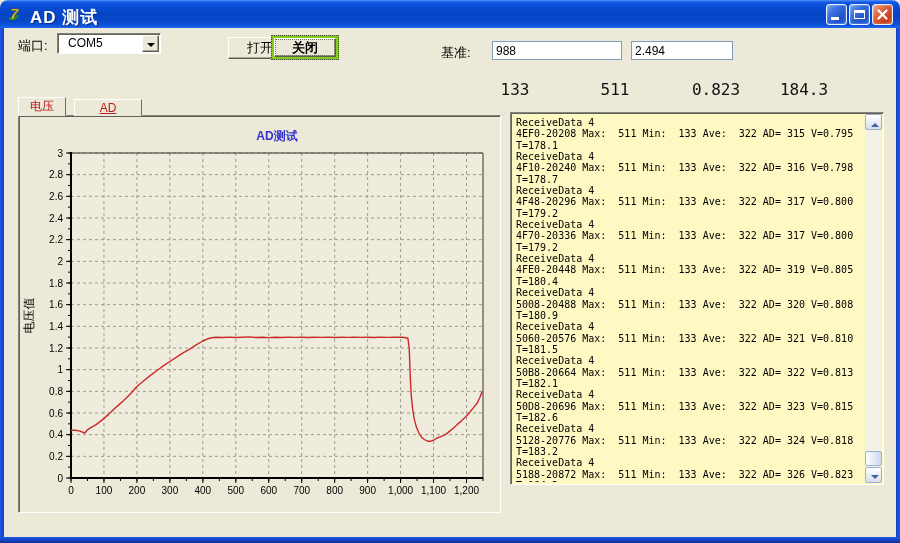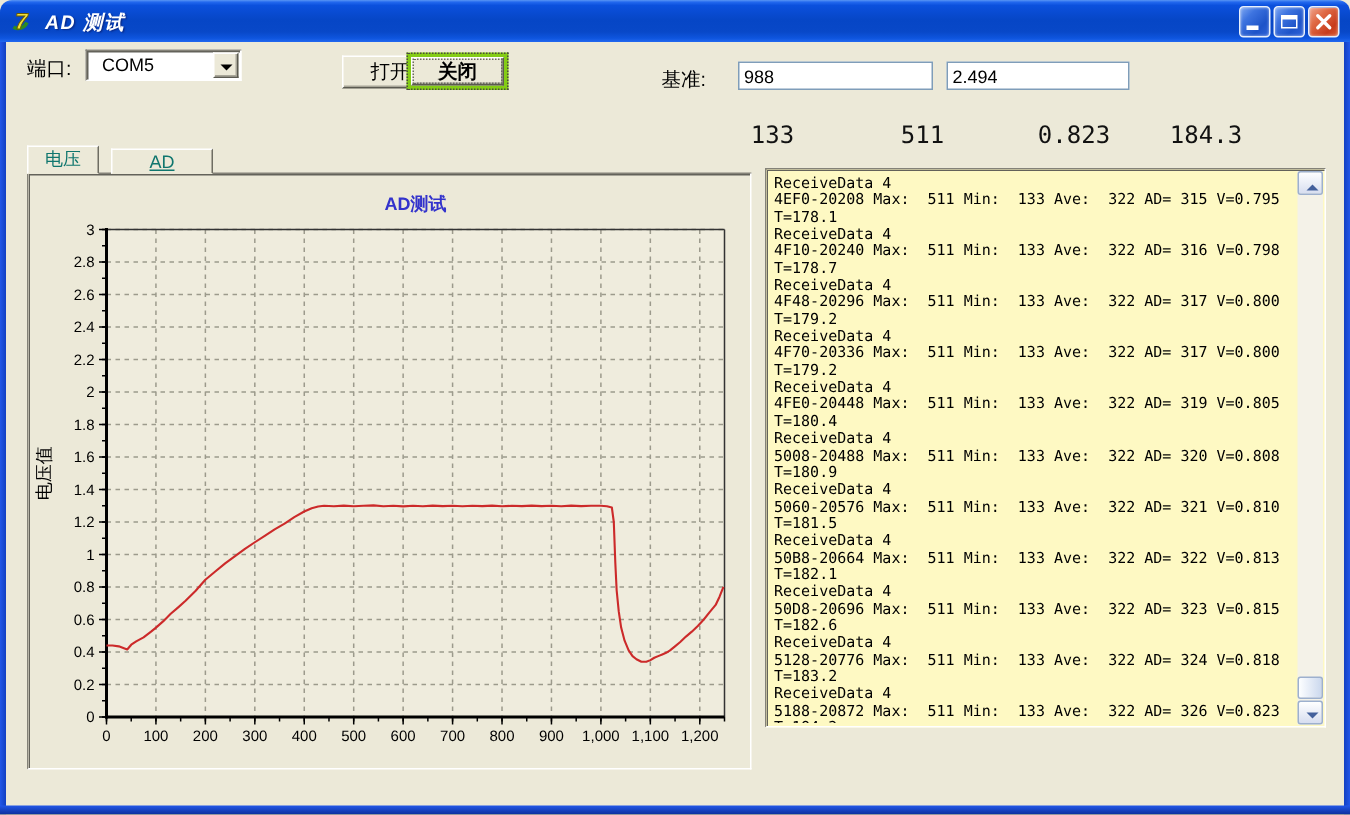--- a/index.html
+++ b/index.html
@@ -12,22 +12,22 @@
   .titlebar{
     position:absolute;left:0;top:0;width:900px;height:28px;
     border-radius:8px 8px 0 0;
     background:linear-gradient(180deg,#5A96F4 0%,#2268EE 5%,#0B50DD 13%,#0646C6 48%,#0848C8 76%,#0E55DE 91%,#2268F0 100%);
   }
   .b-left,.b-right{position:absolute;top:28px;bottom:0;width:4px;background:linear-gradient(90deg,#2257E8,#1240C2);}
   .b-left{left:0;} .b-right{right:0;background:linear-gradient(90deg,#1240C2,#2257E8);}
   .b-bottom{position:absolute;left:0;right:0;bottom:0;height:6px;background:linear-gradient(180deg,#2257E8,#0B2F9C);}
   .app-icon{position:absolute;left:7px;top:5px;width:18px;height:18px;}
   .win-title{
-    position:absolute;left:30px;top:6px;color:#fff;font-size:13px;font-weight:bold;
-    text-shadow:1px 1px 1px #0A2C8C;letter-spacing:1px;white-space:pre;font-style:italic;
+    position:absolute;left:30px;top:6px;color:#fff;font-size:17px;font-weight:bold;
+    text-shadow:1px 1px 1px #0A2C8C;letter-spacing:1px;white-space:pre;
   }
   .tb-btn{
     position:absolute;top:4px;width:21px;height:21px;border-radius:3px;
     border:1px solid #E8F0FC;
     background:linear-gradient(135deg,#7EA8F2 0%,#3E74E0 30%,#1D53C8 70%,#2E62D8 100%);
     box-shadow:inset 0 0 2px rgba(255,255,255,.6);
   }
   .tb-btn.close{background:linear-gradient(135deg,#F0A58E 0%,#E06A45 35%,#C73C1C 75%,#D85B33 100%);}
   .tb-min{right:53px;} .tb-max{right:30px;} .tb-close{right:7px;}
   .glyph-min{position:absolute;left:4px;bottom:4px;width:8px;height:3px;background:#fff;}
@@ -55,21 +55,21 @@
   }
   .default-ring .push-btn{position:relative;width:100%;height:100%;}
   .focus-rect{position:absolute;left:3px;top:3px;right:3px;bottom:3px;border:1px dotted #6A6A60;}
   .textbox{
     position:absolute;height:19px;background:#fff;border:1px solid #7F9DB9;
     font-family:"Liberation Sans",sans-serif;font-size:12px;padding:1px 3px;color:#000;
   }
   .stat{position:absolute;top:80px;transform:translateX(-50%);font-family:"DejaVu Sans Mono",monospace;font-size:16px;color:#111;}
   
   .tab{
-    position:absolute;background:#ECE9D8;font-size:12px;color:#0f766e;
+    position:absolute;background:#ECE9D8;font-size:12px;color:#b91c1c;
     display:flex;align-items:center;justify-content:center;
     border:1px solid;border-color:#FFFFFF #6E6D62 #ECE9D8 #FFFFFF;
   }
   .tab.active{left:18px;top:97px;width:48px;height:19px;z-index:3;}
   .tab.inactive{left:74px;top:99px;width:68px;height:17px;z-index:2;text-decoration:underline;}
   
   .chart-panel{position:absolute;left:18px;top:115px;width:483px;height:398px;background:#ECE9D8;}
   .chart-panel svg{display:block;}
   
   .logbox{position:absolute;left:510px;top:112px;width:374px;height:373px;background:#fef9c3;}
@@ -135,21 +135,21 @@
 
   <div class="push-btn raised" style="left:192px;top:37px;width:64px;height:22px;margin-left:36px;">打开</div>
 
   <div class="default-ring" style="left:271px;top:35px;width:68px;height:25px;">
     <div class="push-btn raised">关闭</div>
     <div class="focus-rect"></div>
   </div>
 
   <div class="label" style="left:441px;top:44px;">基准:</div>
   <input class="textbox" style="left: 472px; top: 41px; width: 130px; margin-left: 20px;" value="988">
-  <input class="textbox" style="left: 631px; top: 41px; width: 122px;" value="2.494">
+  <input class="textbox" style="left: 631px; top: 41px; width: 102px;" value="2.494">
 
   <div class="stat" style="left:515px;">133</div>
   <div class="stat" style="left:615px;">511</div>
   <div class="stat" style="left:716px;">0.823</div>
   <div class="stat" style="left:804px;">184.3</div>
 
   <div class="tab active">电压</div>
   <div class="tab inactive">AD</div>
 
   <div class="chart-panel sunken">

